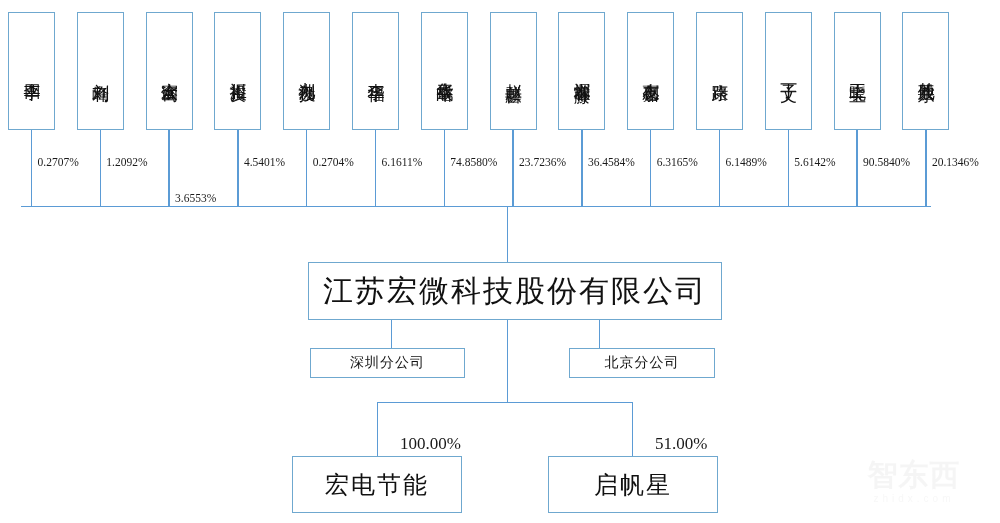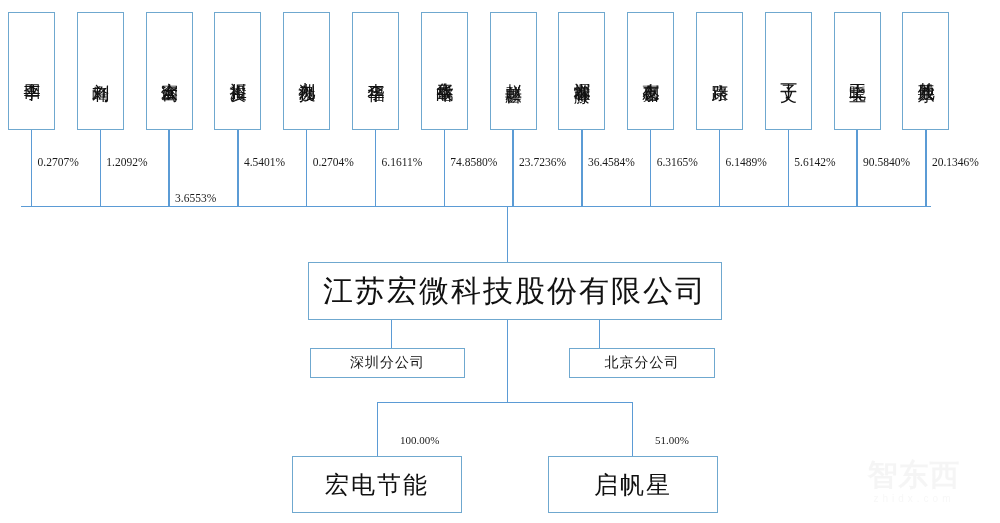--- a/index.html
+++ b/index.html
@@ -71,21 +71,21 @@
 
   
   .subsidiary{
     top:456px;height:57px;font-size:24px;letter-spacing:2px;
   }
   #sub-hongdian{left:292px;width:170px;}
   #sub-qifanxing{left:548px;width:170px;}
 
   .sub-pct{
     position:absolute;
-    font-size:11px;color:#1a1a1a;white-space:nowrap;
+    font-size:17px;color:#1a1a1a;white-space:nowrap;
   }
   #sub-pct-left{left:400px;top:434px;}
   #sub-pct-right{left:655px;top:434px;}
 
   
   #watermark{
     position:absolute;right:16px;bottom:6px;
     width:140px;height:60px;
     opacity:.6;
     pointer-events:none;

